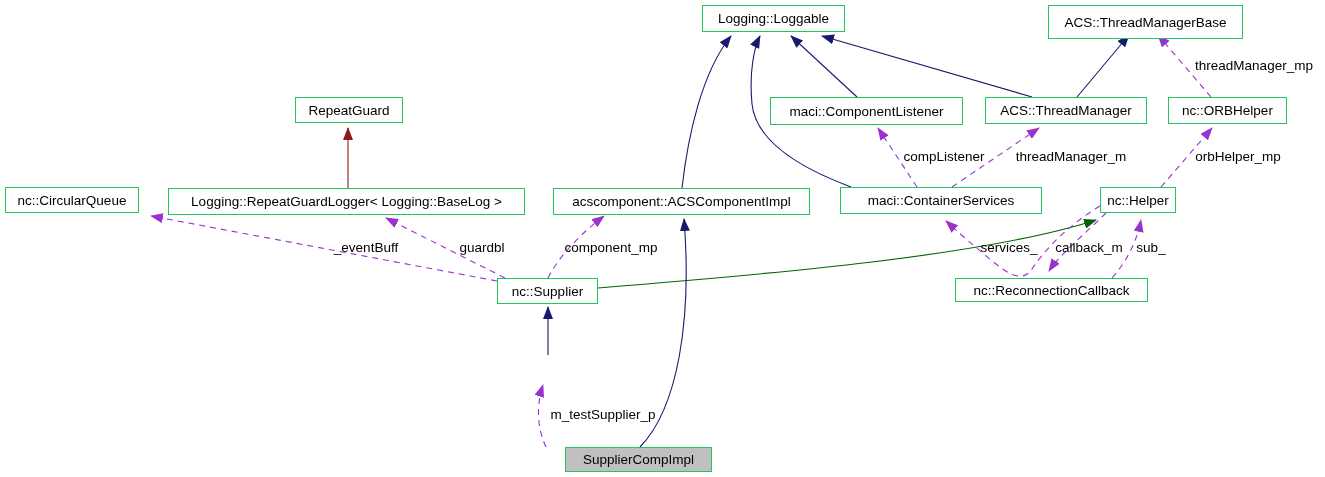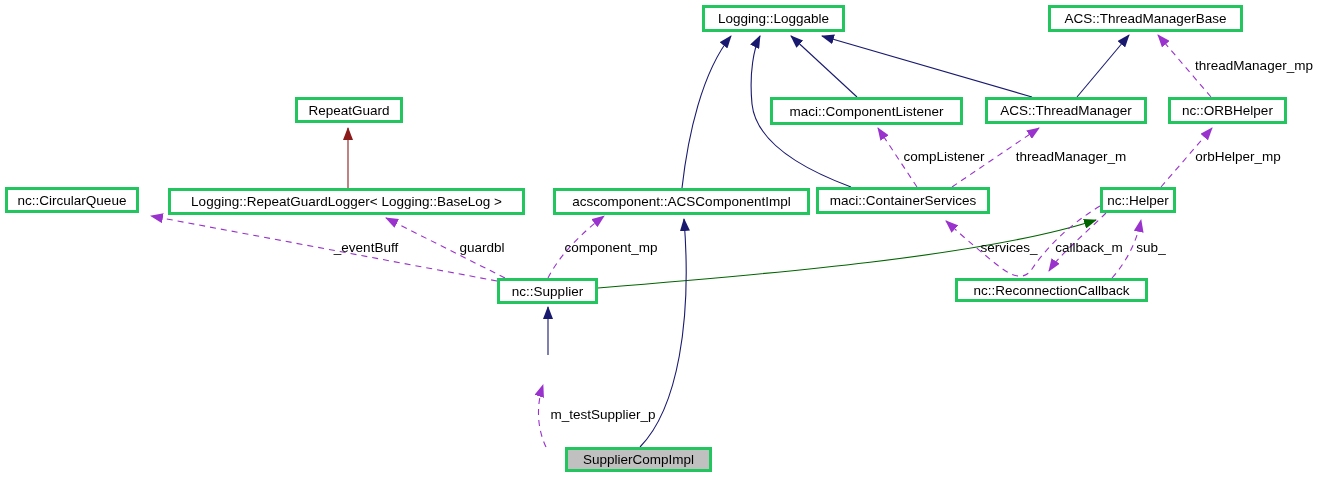--- a/index.html
+++ b/index.html
@@ -19,21 +19,21 @@
     left: 0; top: 0;
   }
   #edge-layer text {
     font-family: "Liberation Sans", sans-serif;
     font-size: 13.5px;
     fill: #000000;
   }
   .node {
     position: absolute;
     box-sizing: border-box;
-    border: 3px solid #22c55e;
+    border: 1px solid #22c55e;
     background: #ffffff;
     display: flex;
     align-items: center;
     justify-content: center;
     font-size: 13.5px;
     color: #000000;
     white-space: nowrap;
     padding: 9px 6px;
     cursor: pointer;
   }
@@ -87,26 +87,26 @@
       <text x="1238" y="160.5" text-anchor="middle">orbHelper_mp</text>
       <text x="366" y="251.5" text-anchor="middle">_eventBuff</text>
       <text x="482" y="251.5" text-anchor="middle">guardbl</text>
       <text x="611" y="251.5" text-anchor="middle">component_mp</text>
       <text x="603" y="418.5" text-anchor="middle">m_testSupplier_p</text>
       <text x="1009" y="251.5" text-anchor="middle">services_</text>
       <text x="1089" y="251.5" text-anchor="middle">callback_m</text>
       <text x="1151" y="251.5" text-anchor="middle">sub_</text>
     </svg>
     <div class="node" title="Logging::Loggable" style="left: 702px; top: 5px; width: 143px; height: 27px;">Logging::Loggable</div>
-    <div class="node" title="ACS::ThreadManagerBase" style="left: 1048px; top: 5px; width: 195px; height: 27px;">ACS::ThreadManagerBase</div>
+    <div class="node" title="ACS::ThreadManagerBase" style="left: 1048px; top: 5px; width: 195px; height: 34px;">ACS::ThreadManagerBase</div>
     <div class="node" title="RepeatGuard" style="left: 295px; top: 97px; width: 108px; height: 26px;">RepeatGuard</div>
     <div class="node" title="maci::ComponentListener" style="left: 770px; top: 97px; width: 193px; height: 28px;">maci::ComponentListener</div>
     <div class="node" title="ACS::ThreadManager" style="left: 985px; top: 97px; width: 162px; height: 27px;">ACS::ThreadManager</div>
     <div class="node" title="nc::ORBHelper" style="left: 1168px; top: 97px; width: 119px; height: 27px;">nc::ORBHelper</div>
     <div class="node" title="nc::CircularQueue" style="left: 5px; top: 187px; width: 134px; height: 26px;">nc::CircularQueue</div>
     <div class="node" title="Logging::RepeatGuardLogger&lt; Logging::BaseLog &gt;" style="left: 168px; top: 188px; width: 357px; height: 27px;">Logging::RepeatGuardLogger&lt; Logging::BaseLog &gt;</div>
     <div class="node" title="acscomponent::ACSComponentImpl" style="left: 553px; top: 188px; width: 257px; height: 27px;">acscomponent::ACSComponentImpl</div>
-    <div class="node" title="maci::ContainerServices" style="left: 816px; top: 187px; width: 174px; height: 27px; text-align: center;">maci::ContainerServices</div>
+    <div class="node" title="maci::ContainerServices" style="left: 840px; top: 187px; width: 202px; height: 27px; text-align: center;">maci::ContainerServices</div>
     <div class="node" title="nc::Helper" style="left: 1100px; top: 187px; width: 76px; height: 26px;">nc::Helper</div>
     <div class="node" title="nc::Supplier" style="left: 497px; top: 278px; width: 101px; height: 26px;">nc::Supplier</div>
     <div class="node" title="nc::ReconnectionCallback" style="left: 955px; top: 278px; width: 193px; height: 24px;">nc::ReconnectionCallback</div>
     <div class="node highlighted" title="SupplierCompImpl" style="left: 540px; top: 447px; width: 147px; height: 25px;">SupplierCompImpl</div>
   </div>
 
 </body></html>

